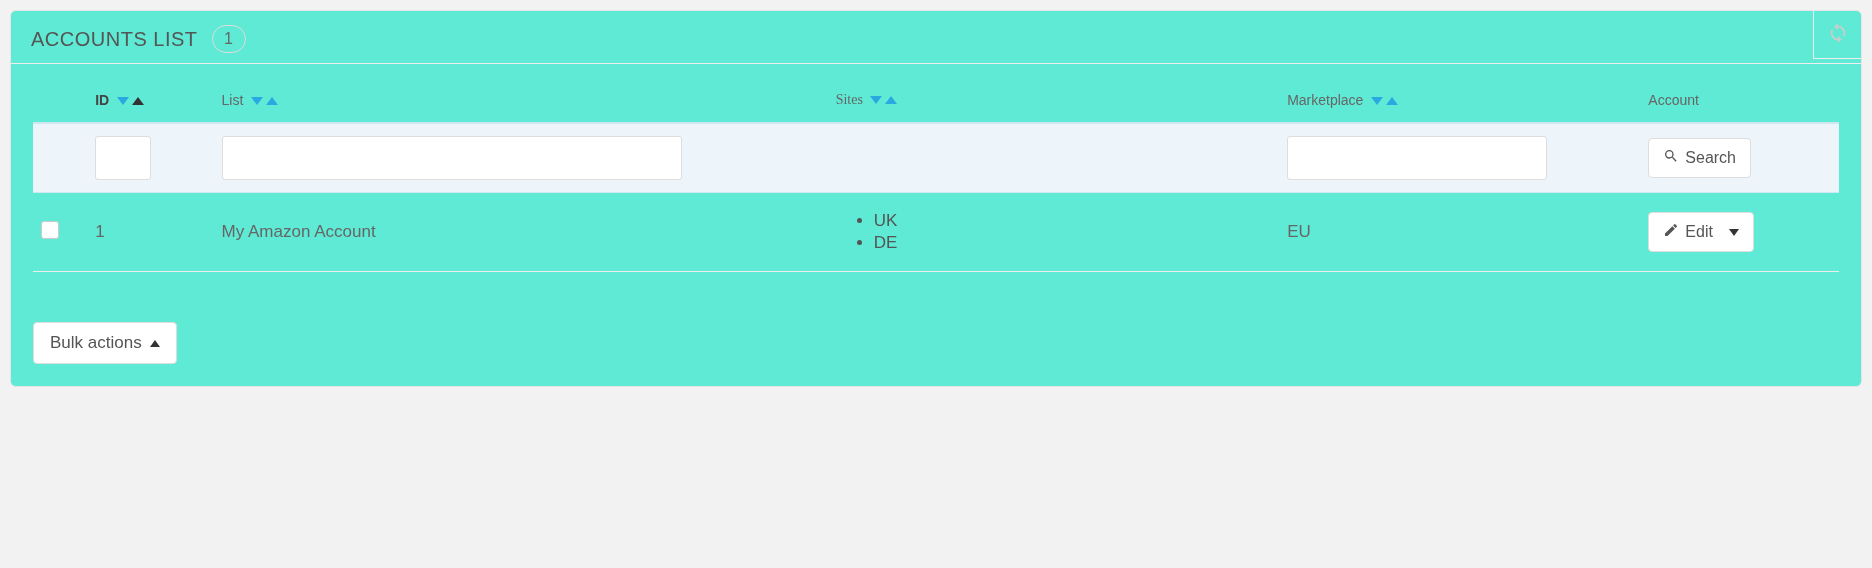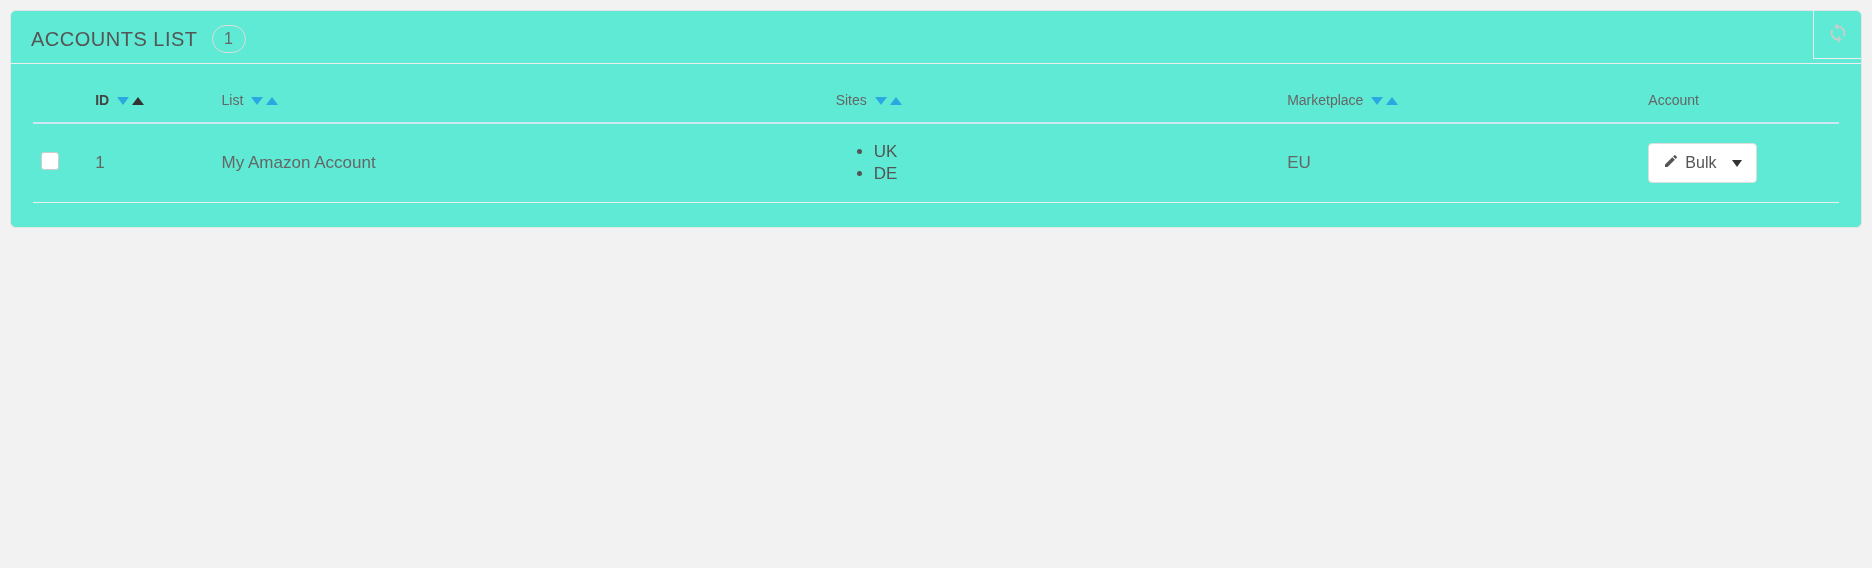--- a/index.html
+++ b/index.html
@@ -71,21 +71,21 @@
       font-weight: 400;
       font-size: 14px;
       color: #666;
       padding: 10px 8px 14px 8px;
       border-bottom: 2px solid #cfe6f3;
       white-space: nowrap;
     }
     thead th.col-id { font-weight: 600; color: #444; width: 7%; }
     thead th.col-check { width: 3%; }
     thead th.col-name { width: 34%; }
-    thead th.col-sites { width: 25%; }
+    thead th.col-sites { width: 25%; font-family: Liberation Serif, serif; }
     thead th.col-market { width: 20%; }
     thead th.col-action { width: 11%; }
 
     .sort-group { display: inline-flex; align-items: center; gap: 3px; margin-left: 4px; }
     .tri { width: 0; height: 0; display: inline-block; }
     .tri-down-blue  { border-left: 6px solid transparent; border-right: 6px solid transparent; border-top: 8px solid #29a9e0; }
     .tri-up-blue    { border-left: 6px solid transparent; border-right: 6px solid transparent; border-bottom: 8px solid #29a9e0; }
     .tri-up-black   { border-left: 6px solid transparent; border-right: 6px solid transparent; border-bottom: 8px solid #333; }
     .tri-up-dark-sm { border-left: 5px solid transparent; border-right: 5px solid transparent; border-bottom: 7px solid #333; }
 
@@ -210,20 +210,37 @@
           <th class="col-market">
             <span>Marketplace</span>
             <span class="sort-group">
               <span class="tri tri-down-blue"></span>
               <span class="tri tri-up-blue"></span>
             </span>
           </th>
           <th class="col-action">
             <span>Account</span>
           </th>
+        </tr>
+        <tr class="filter-row">
+          <td></td>
+          <td><input class="filter-input narrow" style=""></td>
+          <td><input class="filter-input" style=""></td>
+          <td></td>
+          <td><input class="filter-input med" style=""></td>
+          <td>
+            <button class="btn">
+              <span>
+                <svg viewBox="0 0 24 24">
+                    <path d="M15.5 14h-.79l-.28-.27A6.471 6.471 0 0016 9.5 6.5 6.5 0 109.5 16a6.471 6.471 0 004.23-1.57l.27.28v.79l5 4.99L20.49 19l-4.99-5zM9.5 14A4.5 4.5 0 1114 9.5 4.5 4.5 0 019.5 14z"></path>
+                  </svg>
+              </span>
+              <span>Search</span>
+            </button>
+          </td>
         </tr>
       </thead>
       <tbody>
         <tr class="data-row">
           <td><span class="checkbox"></span></td>
           <td>1</td>
           <td>My Amazon Account</td>
           <td>
             <ul class="sites">
               <li>UK</li>
@@ -231,23 +248,29 @@
             </ul>
           </td>
           <td>EU</td>
           <td>
             <button class="btn">
               <span>
                 <svg viewBox="0 0 24 24">
                     <path d="M3 17.25V21h3.75l11.06-11.06-3.75-3.75L3 17.25zM20.71 7.04a1 1 0 000-1.41l-2.34-2.34a1 1 0 00-1.41 0l-1.83 1.83 3.75 3.75 1.83-1.83z"></path>
                   </svg>
               </span>
-              <span>Bulk</span>
+              <span>Edit</span>
               <span class="tri tri-down-dark-sm btn-caret"></span>
             </button>
           </td>
         </tr>
       </tbody>
     </table>
   </div>
 
+  <div class="footer">
+    <button class="btn-bulk">
+      <span>Bulk actions</span>
+      <span class="tri tri-up-dark-sm"></span>
+    </button>
+  </div>
 
 </div>
 
 </body></html>

